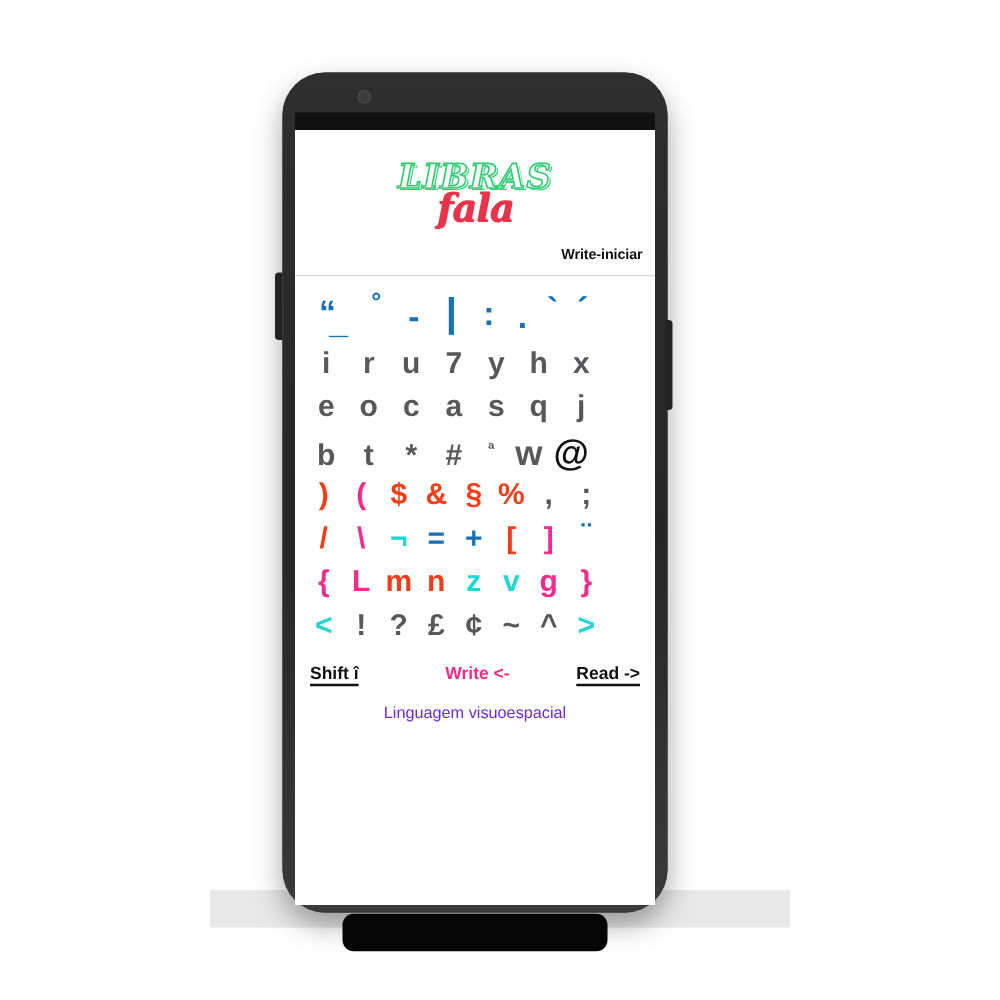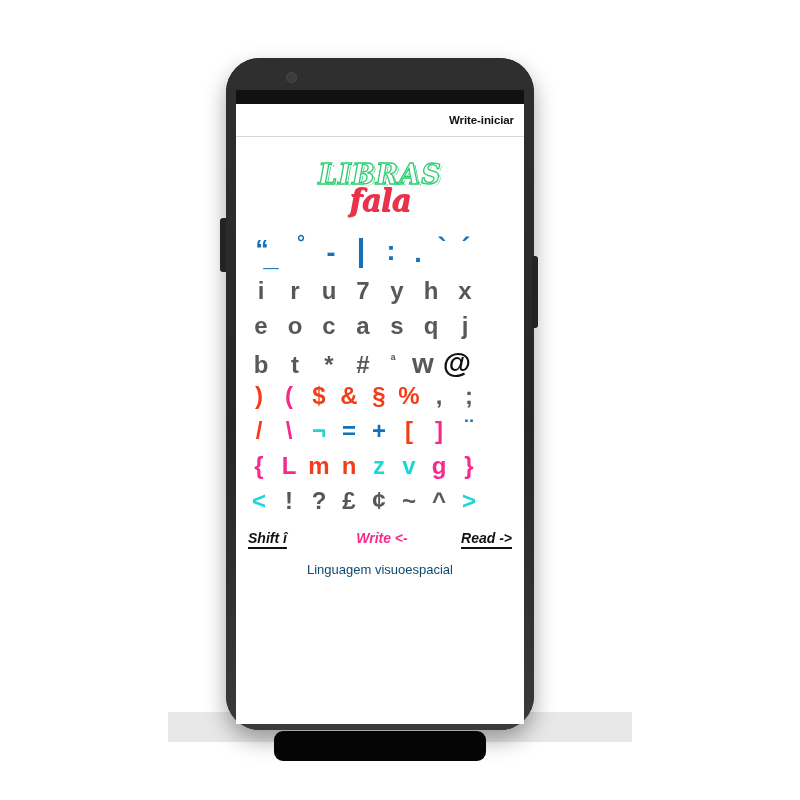--- a/index.html
+++ b/index.html
@@ -236,56 +236,55 @@
   }
   .action-link {
     font-size: 14px;
     font-weight: bold;
     color: #111111;
     text-decoration: underline;
     text-decoration-thickness: 2px;
     text-underline-offset: 4px;
     cursor: pointer;
     white-space: nowrap;
-    font-style: italic;
   }
   #action-write {
     color: #f72a8a;
     text-decoration: none;
     margin-left: 16px;
   }
   #tagline {
     margin-top: 16px;
     text-align: center;
     font-size: 13px;
-    color: #0c4a6e;
+    color: #6d28d9;
   }
 </style>
 </head>
 <body>
 
 <div id="surface-band"></div>
 
 <div id="phone">
   <div id="phone-inner-bezel"></div>
   <div id="phone-top-strip"></div>
   <div id="camera-dot"></div>
   <div id="side-button-power"></div>
   <div id="side-button-volume"></div>
   <div id="speaker-grille"></div>
 
   <div id="screen">
 
-    <div id="app-header">
-      <span id="app-header-title">Write-iniciar</span>
-    </div>
-
     <div id="logo-block">
       <div id="logo-libras">LIBRAS</div>
       <div id="logo-fala">fala</div>
+    </div>
+
+    <div id="app-header">
+      <span id="app-header-title">Write-iniciar</span>
     </div>
 
     <div id="keyboard">
 
       <div class="key-row" id="row-symbols">
         <span class="key k-quote">“</span>
         <span class="key k-underscore">_</span>
         <span class="key k-degree">°</span>
         <span class="key k-hyphen">-</span>
         <span class="key k-pipe">|</span>

